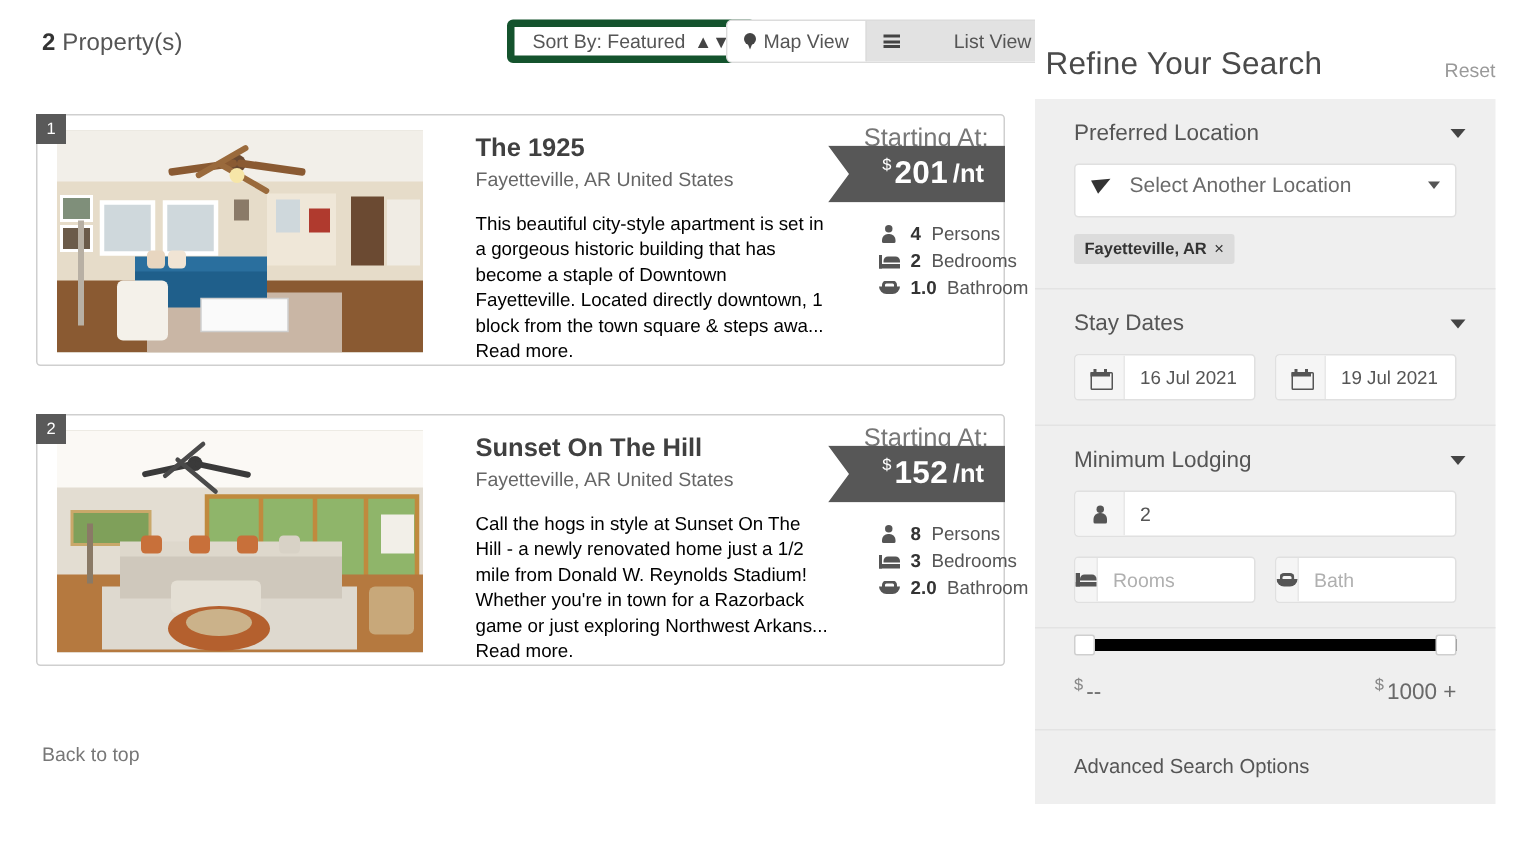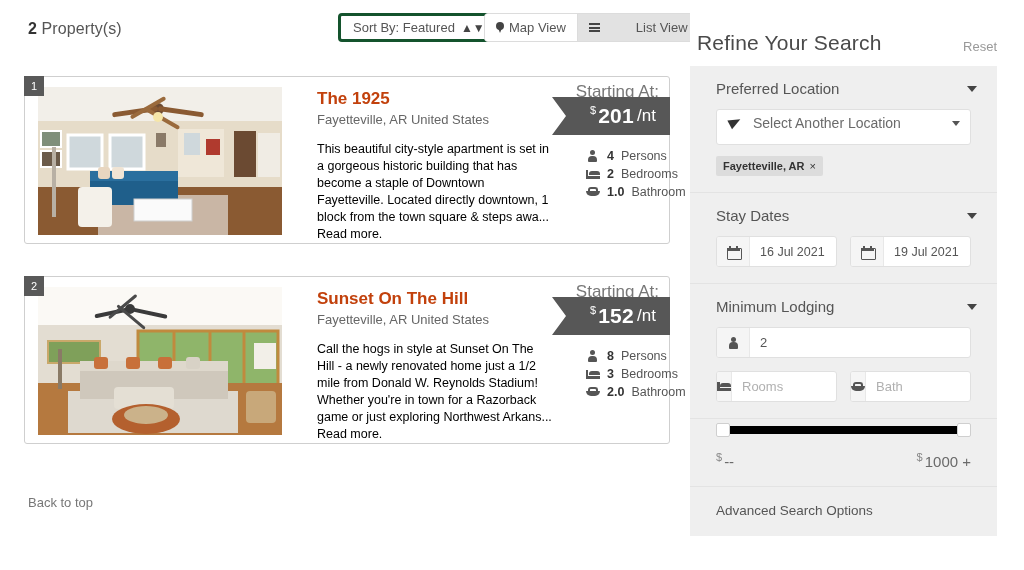--- a/index.html
+++ b/index.html
@@ -29,21 +29,21 @@
     font-size: 16px; color: #555;
     letter-spacing: .1px;
   }
   .result-count b { font-weight: bold; color: #333; font-size: 16px; }
 
   .sortby {
     position: absolute; left: 338px; top: 13px;
     height: 29px; padding: 0 12px;
     display: flex; align-items: center; gap: 6px;
     background: #fff;
-    border: 3px solid #14532d;
+    border: 5px solid #14532d;
     border-radius: 4px;
     font-size: 13px; color: #555;
     cursor: pointer;
     white-space: nowrap;
   }
   .sort-glyph { display: inline-block; line-height: 1; font-size: 12px; color: #444; }
 
   .viewtoggle {
     position: absolute; left: 484px; top: 13px;
     height: 29px;
@@ -106,21 +106,21 @@
   .card-photo {
     position: absolute; left: 13px; top: 10px;
     width: 244px; height: 148px;
     overflow: hidden;
     background: #d8d2c8;
   }
   .card-photo svg { display:block; width:244px; height:148px; }
 
   .card-title {
     position: absolute; left: 292px; top: 12px;
-    font-size: 17px; font-weight: bold; color: #c2410c;
+    font-size: 17px; font-weight: bold; color: #404040;
   }
   .card-loc {
     position: absolute; left: 292px; top: 35px;
     font-size: 13px; color: #666;
   }
   .card-desc {
     position: absolute; left: 292px; top: 64px;
     width: 235px;
     font-size: 12.5px; line-height: 17px; color: #000000;
   }
@@ -135,21 +135,21 @@
     background: #575757; color: #fff;
     display: flex; align-items: center; justify-content: flex-end;
     padding: 0 14px 0 30px;
     clip-path: polygon(0% 0%, 14px 50%, 0% 100%, 100% 100%, 100% 0%);
   }
   .price-ribbon .cur {
     font-size: 11px; vertical-align: top; margin-right: 2px;
     position: relative; top: -6px;
   }
   .price-ribbon .amt { font-size: 21px; font-weight: bold; letter-spacing: .3px; }
-  .price-ribbon .per { font-size: 17px; font-weight: normal; margin-left: 3px; }
+  .price-ribbon .per { font-size: 17px; font-weight: bold; margin-left: 3px; }
 
   .card-specs {
     position: absolute; left: 560px; top: 70px;
     font-size: 12.5px; color: #555;
   }
   .spec-row { display: flex; align-items: center; gap: 7px; height: 18px; }
   .spec-row b { color: #333; }
   .spec-ico { width: 15px; display:flex; align-items:center; justify-content:center; }
 
   .person-ico { position:relative; width:9px; height:12px; }

